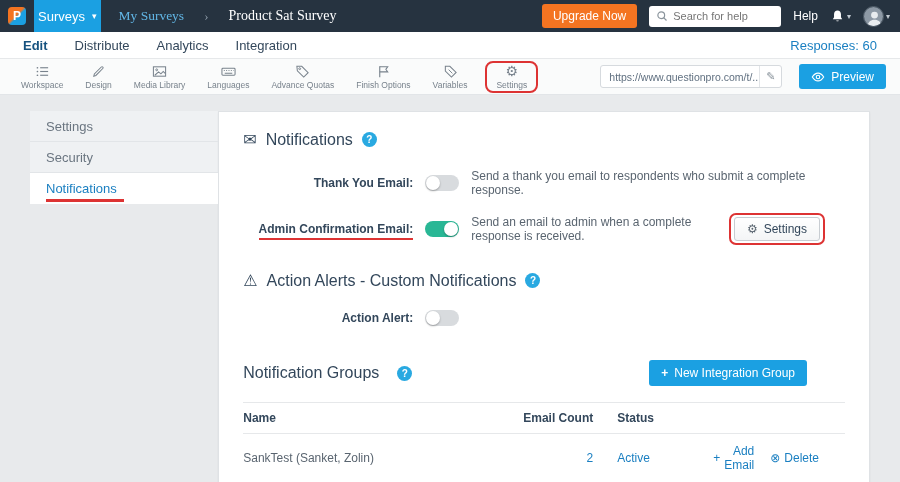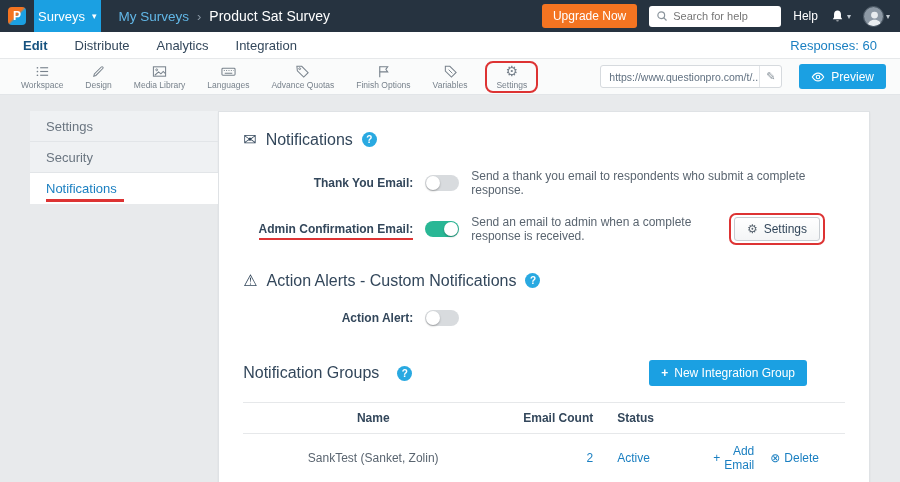--- a/index.html
+++ b/index.html
@@ -5,21 +5,21 @@
   * { margin:0; padding:0; box-sizing:border-box; }
   body { font-family:"Liberation Sans", sans-serif; background:#e8eaec; }
   .page { width:900px; height:482px; position:relative; overflow:hidden; background:#e8eaec; }
 
   
   .topbar { height:32px; background:#263340; display:flex; align-items:center; padding:0 10px 0 8px; gap:8px; }
   .logo { width:18px; height:18px; border-radius:4px; background:linear-gradient(135deg,#f47421 45%,#1ba0e2 55%);
           color:#fff; font-weight:bold; font-size:12px; display:flex; align-items:center; justify-content:center; }
   .surveys-btn { height:32px; background:#1ba0e2; color:#fff; font-size:13px; display:flex; align-items:center; gap:7px; padding:0 4px; cursor:pointer; }
   .surveys-btn .caret { font-size:9px; }
-  .crumb { display:flex; align-items:flex-end; gap:8px; margin-left:10px; font-size:13.5px; }
+  .crumb { display:flex; align-items:flex-start; gap:20px; margin-left:10px; font-size:13.5px;font-family:Liberation Serif, serif; }
   .crumb-parent { color:#62b7e6; cursor:pointer; }
   .crumb-sep { color:#8a98a5; font-size:13px; }
   .crumb-current { color:#ffffff; font-size:14px; }
   .topbar-right { margin-left:auto; display:flex; align-items:center; gap:12px; }
   .upgrade-btn { background:#f47421; color:#fff; font-size:12px; padding:5px 11px; border-radius:3px; border:none; cursor:pointer; font-family:inherit; }
   .search-box { background:#fff; border-radius:3px; height:21px; width:132px; display:flex; align-items:center; gap:5px; padding:0 7px; }
   .search-box input { border:none; outline:none; flex:1; font-size:11px; color:#555; font-family:inherit; min-width:0; background:transparent; }
   .help-label { color:#fff; font-size:12px; cursor:pointer; }
   .icon-cluster { display:flex; align-items:center; gap:2px; cursor:pointer; }
   .mini-caret { color:#c2cad1; font-size:8px; }
@@ -69,21 +69,21 @@
 
   .sec2 { margin-top:26px; }
   .sec3-head { margin-top:30px; display:flex; align-items:center; }
   .new-group-btn { margin-left:auto; margin-right:38px; background:#1ba0e2; color:#fff; border:none; border-radius:3px; padding:6px 12px; font-size:12px; display:flex; align-items:center; gap:6px; cursor:pointer; font-family:inherit; }
   .new-group-btn .p { font-weight:bold; }
 
   .table { margin-top:16px; }
   .thead, .trow { display:flex; align-items:center; }
   .thead { border-top:1px solid #e6e8ea; border-bottom:1px solid #e6e8ea; padding:8px 0; font-size:12px; font-weight:bold; color:#33475b; }
   .trow { padding:10px 0; border-bottom:1px solid #e6e8ea; font-size:12px; color:#5a6570; }
-  .col-name { width:260px;text-align:center; }
+  .col-name { width:260px; }
   .col-count { width:90px; text-align:right; }
   .col-status { width:120px; padding-left:24px; }
   .col-actions { flex:1; text-align:right; padding-right:26px; display:flex; justify-content:flex-end; gap:16px; }
   .link { color:#1a7fc1; cursor:pointer; text-decoration:none; }
   .action-link { color:#1a7fc1; font-size:12px; display:inline-flex; align-items:center; gap:4px; cursor:pointer; }
 </style>
 </head>
 <body>
 
 <div class="page">

